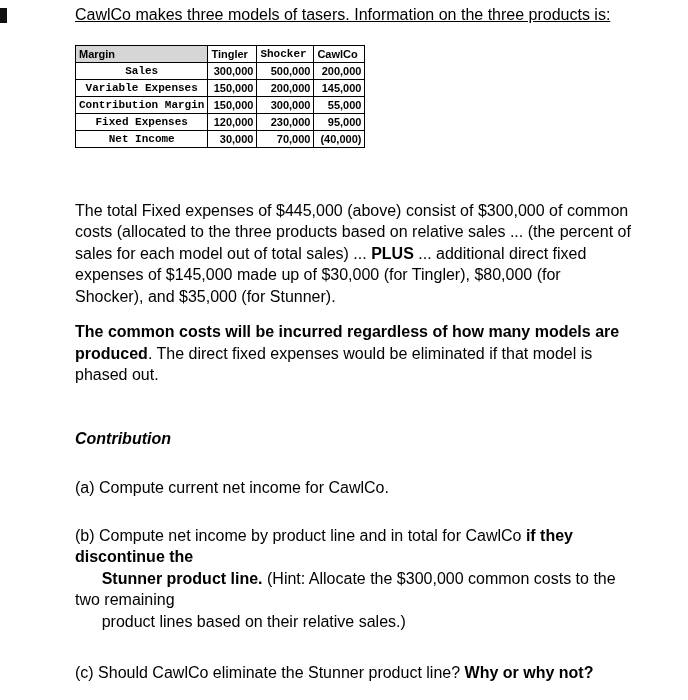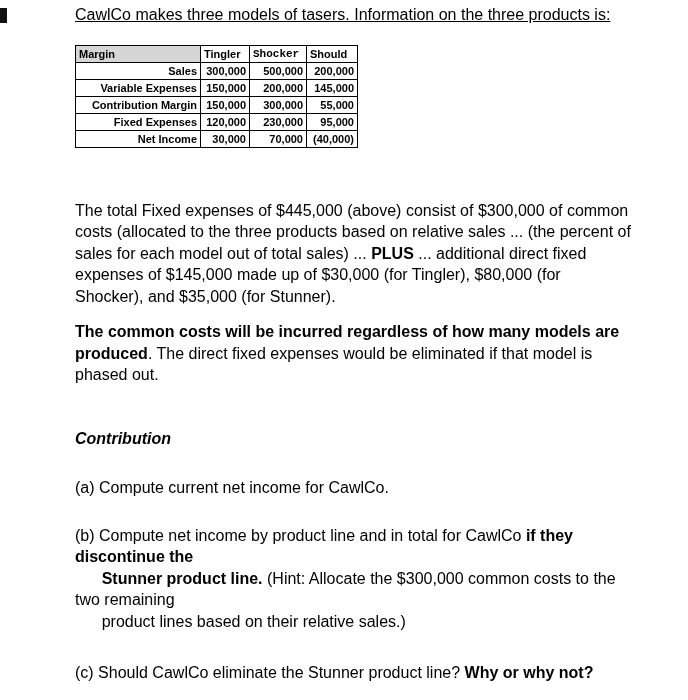--- a/index.html
+++ b/index.html
@@ -56,42 +56,42 @@
     border: 1px solid #000000;
     padding: 1px 3px;
     line-height: 14px;
     white-space: nowrap;
   }
   table.data-table th { text-align: left; font-weight: bold; }
   th.model-col {
     width: 118px;
     background: #d6d6d6;
   }
-  td.row-label { text-align: right; }
+  td.row-label { text-align: center; font-family: Liberation Mono, monospace; }
   .col-tingler { width: 42px; }
   .col-shocker { width: 50px; font-family: Liberation Mono, monospace; }
   .col-stunner { width: 44px; }
   td.num { text-align: right; }
 </style>
 </head>
 <body>
 
 <div class="edge-mark"></div>
 
 <div class="content">
 
   <p class="para intro"><span>CawlCo makes three models of tasers. Information on the three products is:</span></p>
 
   <table class="data-table">
     <thead>
       <tr>
         <th class="model-col">Margin</th>
         <th class="col-tingler">Tingler</th>
         <th class="col-shocker">Shocker</th>
-        <th class="col-stunner">Should</th>
+        <th class="col-stunner">CawlCo</th>
       </tr>
     </thead>
     <tbody>
       <tr>
         <td class="row-label">Sales</td>
         <td class="num">300,000</td>
         <td class="num">500,000</td>
         <td class="num">200,000</td>
       </tr>
       <tr>

